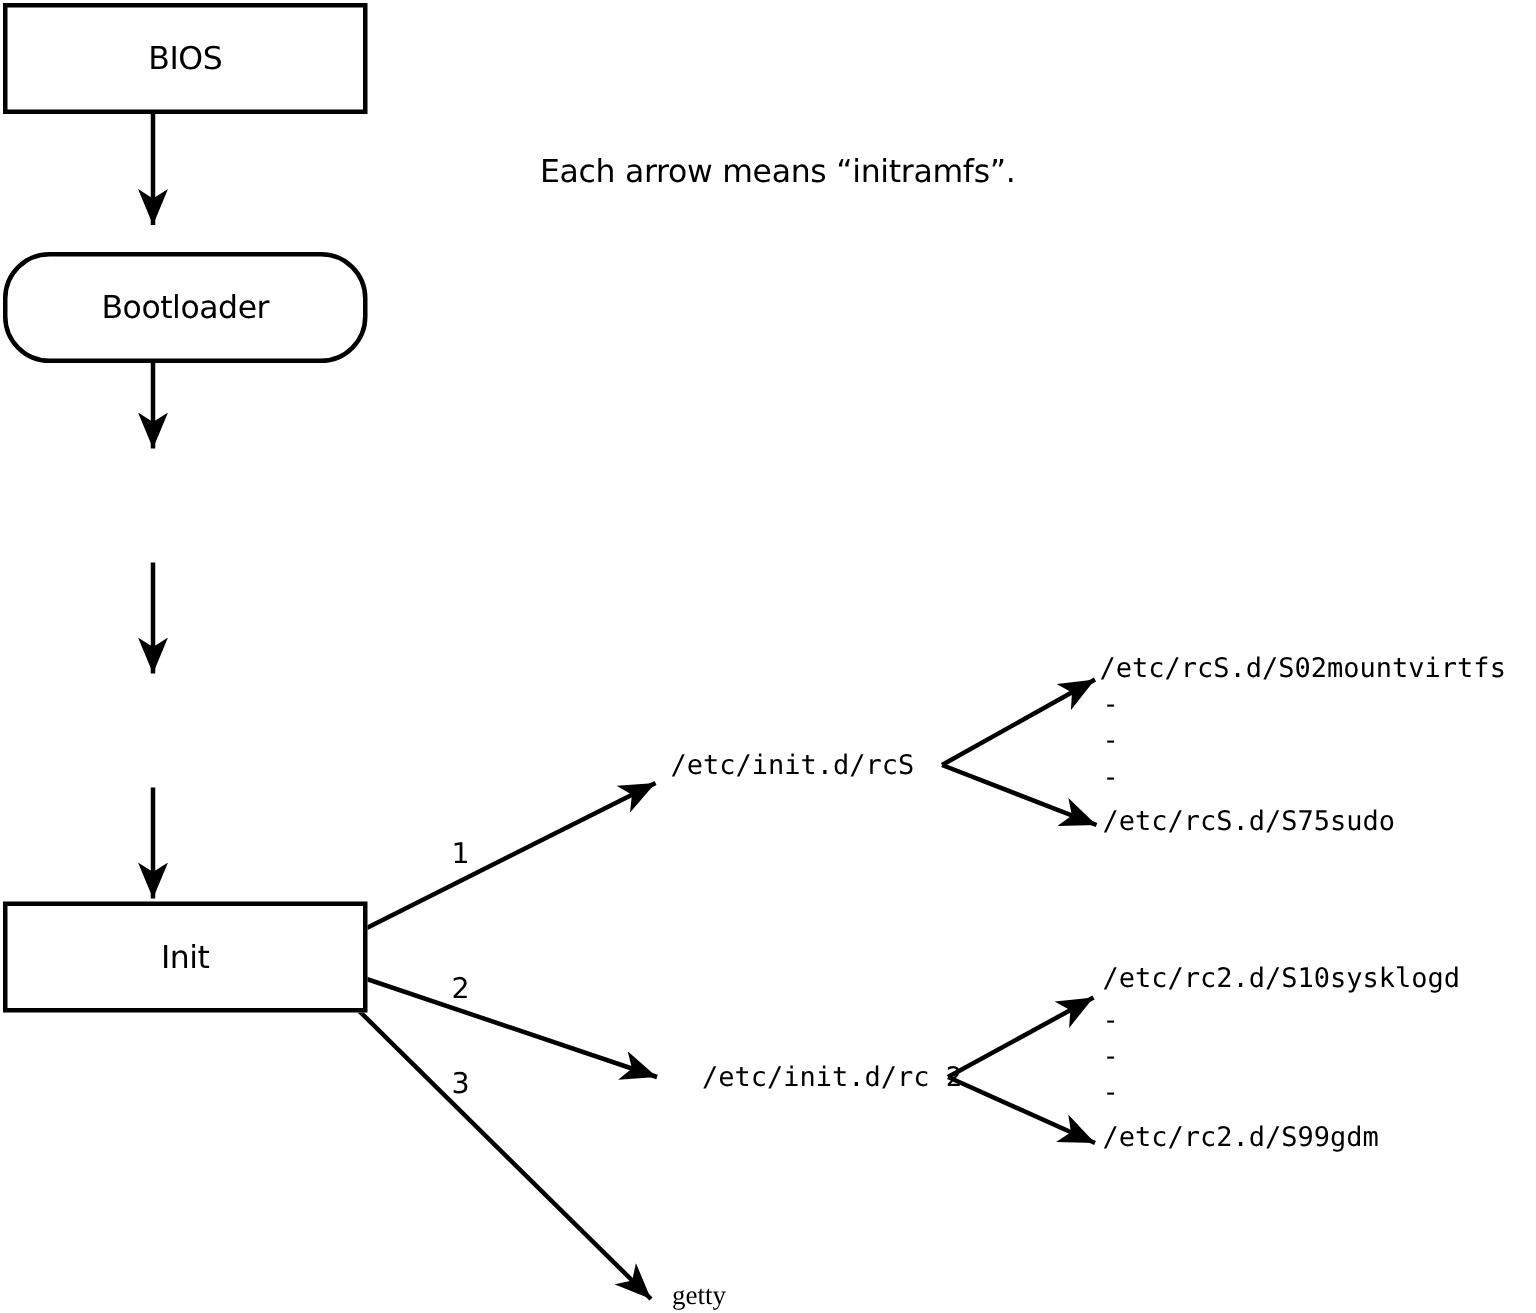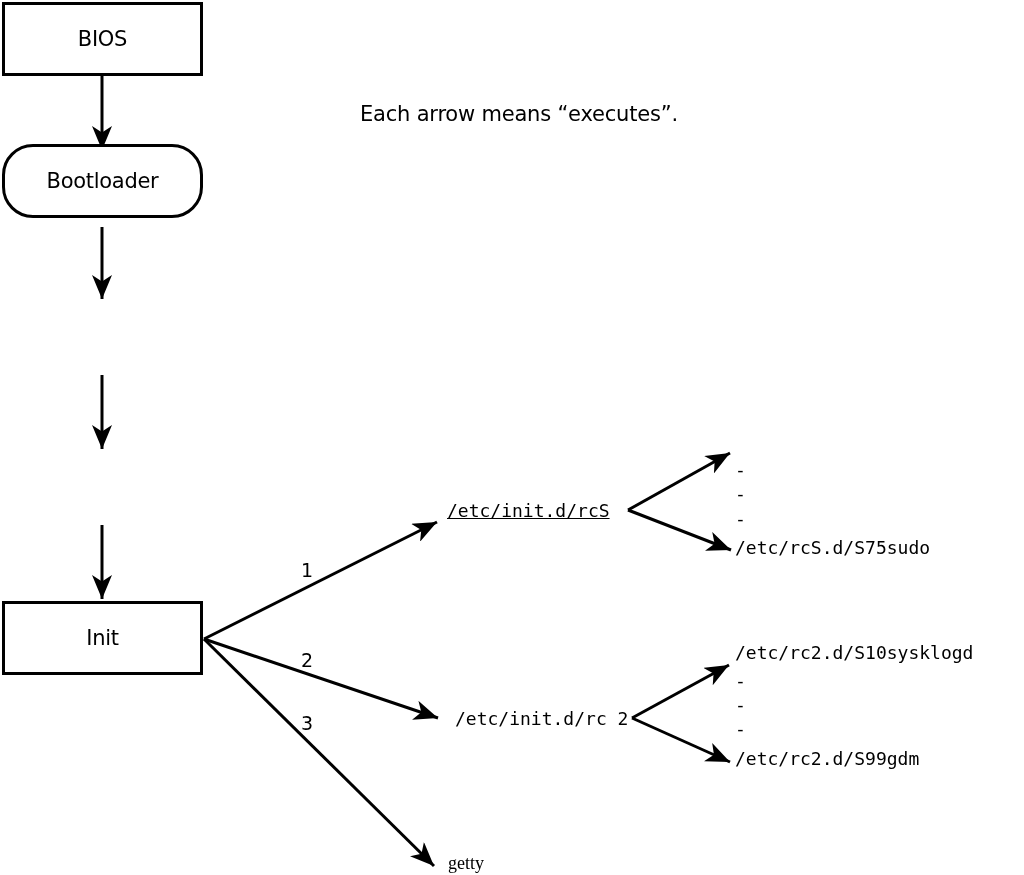--- a/index.html
+++ b/index.html
@@ -19,21 +19,21 @@
   .edges {
     position: absolute;
     left: 0;
     top: 0;
     width: 1024px;
     height: 875px;
   }
   .node-box {
     position: absolute;
     left: 2px;
-    width: 201px;
+    width: 243px;
     height: 74px;
     box-sizing: border-box;
     border: 3px solid #000000;
     background: #ffffff;
     display: flex;
     align-items: center;
     justify-content: center;
   }
   .box-label {
     font-size: 21px;
@@ -87,37 +87,38 @@
     <line x1="628" y1="510" x2="730" y2="453" stroke="#000000" stroke-width="3" marker-end="url(#ah)"></line>
     <line x1="628" y1="510" x2="731" y2="550" stroke="#000000" stroke-width="3" marker-end="url(#ah)"></line>
 
     <line x1="632" y1="718" x2="729" y2="665" stroke="#000000" stroke-width="3" marker-end="url(#ah)"></line>
     <line x1="632" y1="718" x2="730" y2="762" stroke="#000000" stroke-width="3" marker-end="url(#ah)"></line>
   </svg>
 
   <div class="node-box" style="top:2px;">
     <span class="box-label">BIOS</span>
   </div>
-  <div class="node-box" style="top:144px;border-radius:31px;">
+  <div class="node-box" style="top:168px;border-radius:31px;">
     <span class="box-label">Bootloader</span>
   </div>
   <div class="node-box" style="top:601px;">
     <span class="box-label">Init</span>
   </div>
 
-  <div class="caption" style="left:360px; top:114px;">Each arrow means “executes”.</div>
+  <div class="caption" style="left:360px; top:114px;">Each arrow means “initramfs”.</div>
 
   <span class="num-label" style="left:307px; top:570px;">1</span>
   <span class="num-label" style="left:307px; top:660px;">2</span>
   <span class="num-label" style="left:307px; top:723px;">3</span>
 
-  <span class="mono-label" style="left:447px; top:511px;text-decoration:underline;">/etc/init.d/rcS</span>
-  <span class="mono-label" style="left:455px; top:719px;">/etc/init.d/rc 2</span>
+  <span class="mono-label" style="left:447px; top:511px;">/etc/init.d/rcS</span>
+  <span class="mono-label" style="left:468px; top:719px;">/etc/init.d/rc 2</span>
   <span class="mono-label" style="left:448px; top:863px;font-family:Liberation Serif, serif;">getty</span>
 
+  <span class="mono-label" style="left:733px; top:446px;">/etc/rcS.d/S02mountvirtfs</span>
   <span class="mono-label" style="left:735px; top:470px;">-</span>
   <span class="mono-label" style="left:735px; top:494px;">-</span>
   <span class="mono-label" style="left:735px; top:519px;">-</span>
   <span class="mono-label" style="left:735px; top:548px;">/etc/rcS.d/S75sudo</span>
 
   <span class="mono-label" style="left:735px; top:653px;">/etc/rc2.d/S10sysklogd</span>
   <span class="mono-label" style="left:735px; top:681px;">-</span>
   <span class="mono-label" style="left:735px; top:705px;">-</span>
   <span class="mono-label" style="left:735px; top:729px;">-</span>
   <span class="mono-label" style="left:735px; top:759px;">/etc/rc2.d/S99gdm</span>

